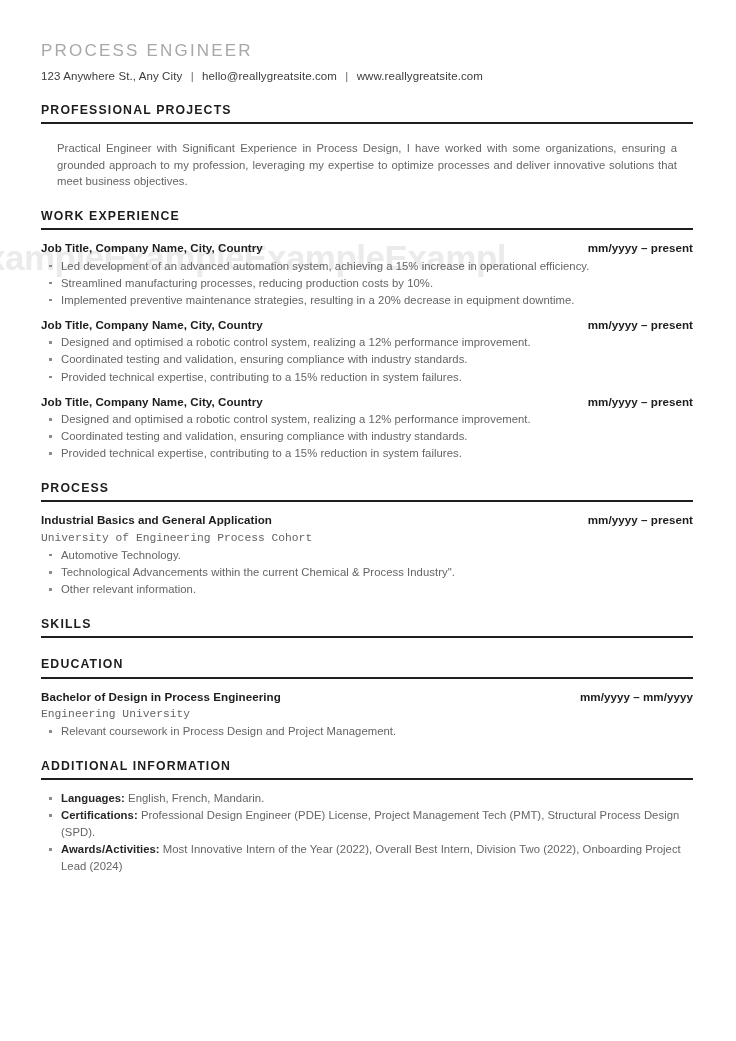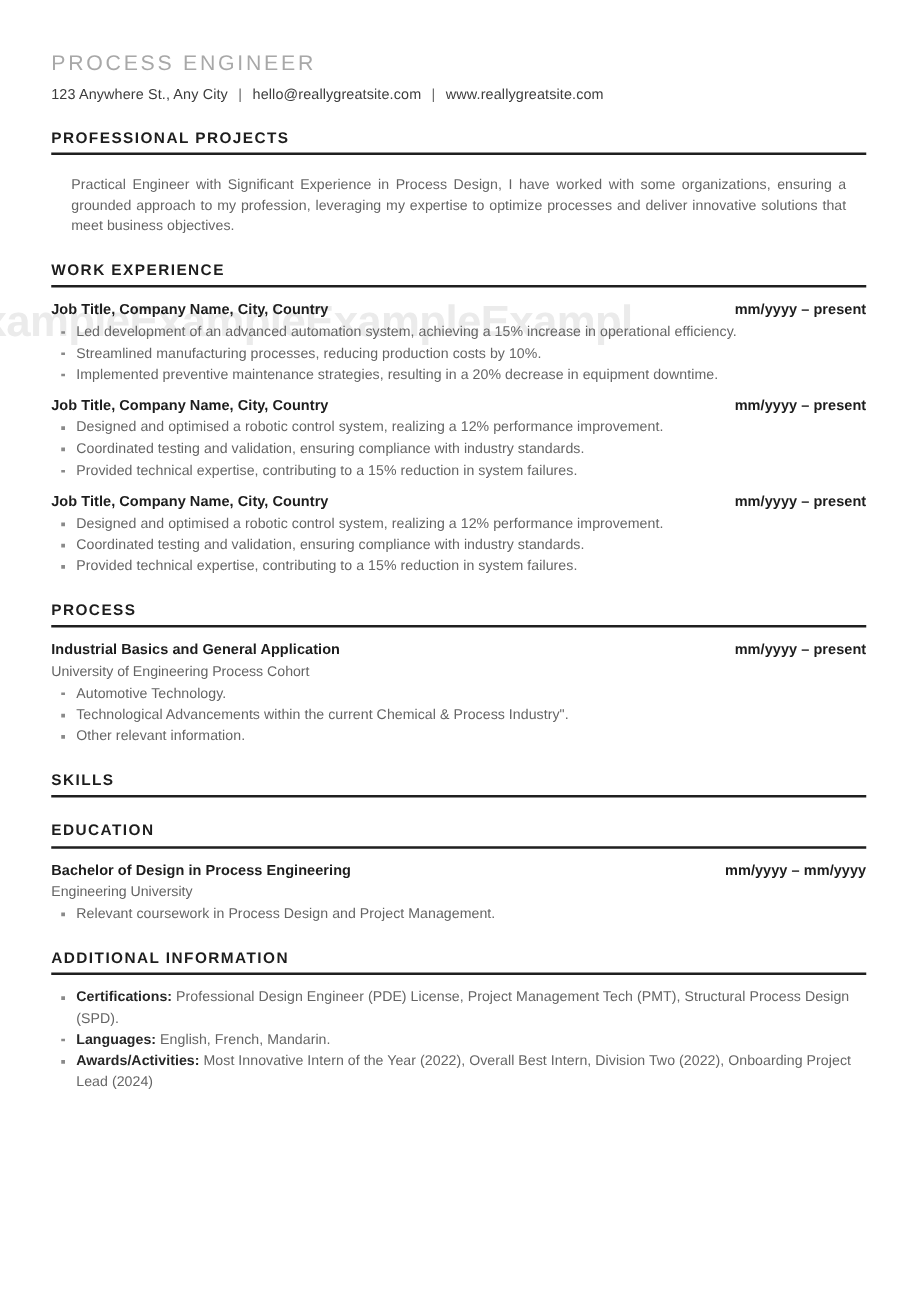--- a/index.html
+++ b/index.html
@@ -122,20 +122,21 @@
     white-space: nowrap;
     letter-spacing: 0.05px;
     line-height: 1.3;
     padding-left: 12px;
   }
   .entry-sub {
     font-size: 11.3px;
     color: #656565;
     line-height: 1.45;
     margin: 0 0 1px 0;
+    font-family: Liberation Mono, monospace;
   }
   
   ul.bullets {
     list-style: none;
     margin: 1px 0 0 0;
     padding: 0;
   }
   ul.bullets li {
     position: relative;
     font-size: 11.3px;
@@ -277,20 +278,20 @@
               <li>Relevant coursework in Process Design and Project Management.</li>
             </ul>
           </div>
         </div>
     </div>
 
     <div class="section">
       <div class="section-title">ADDITIONAL INFORMATION</div>
       <div class="rule"></div>
       <ul class="bullets" id="additional-list">
+          <li><span class="lead">Languages:</span><span> English, French, Mandarin.</span></li>
           <li><span class="lead">Certifications:</span><span> Professional Design Engineer (PDE) License, Project Management Tech (PMT), Structural Process Design (SPD).</span></li>
-          <li><span class="lead">Languages:</span><span> English, French, Mandarin.</span></li>
           <li><span class="lead">Awards/Activities:</span><span> Most Innovative Intern of the Year (2022), Overall Best Intern, Division Two (2022), Onboarding Project Lead (2024)</span></li>
         </ul>
     </div>
 
   </div>
 </div>
 
 </body></html>

